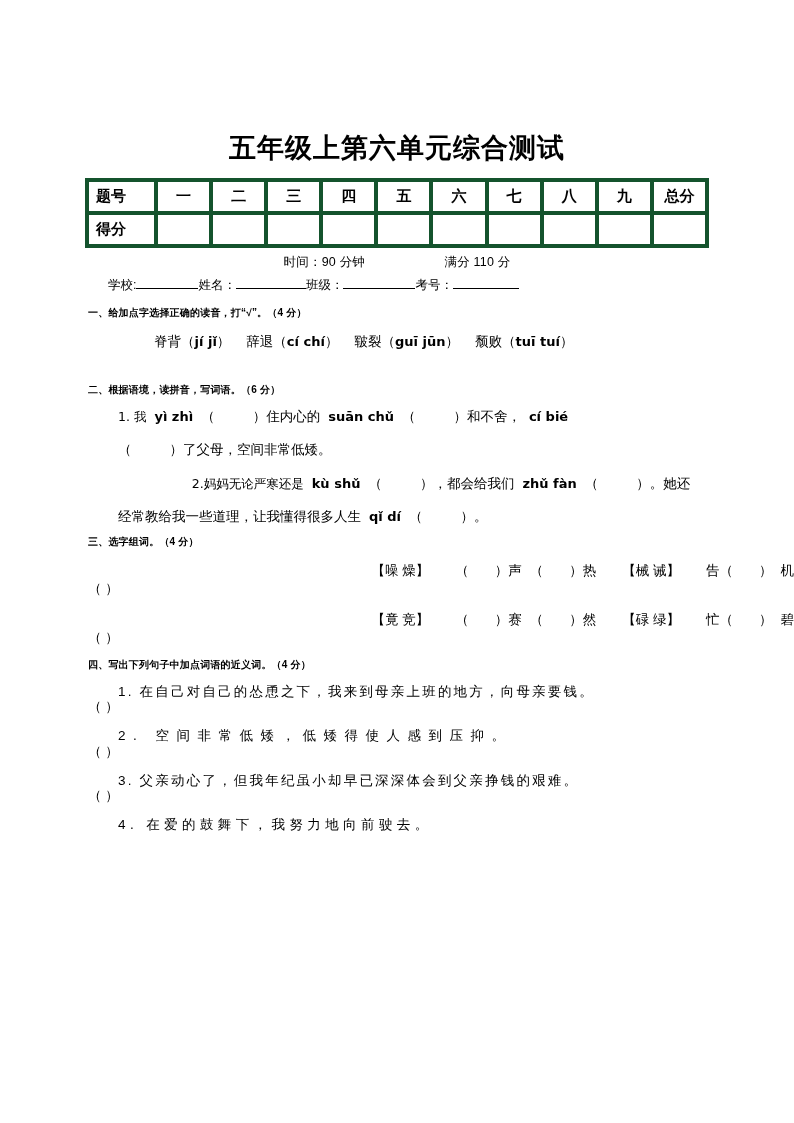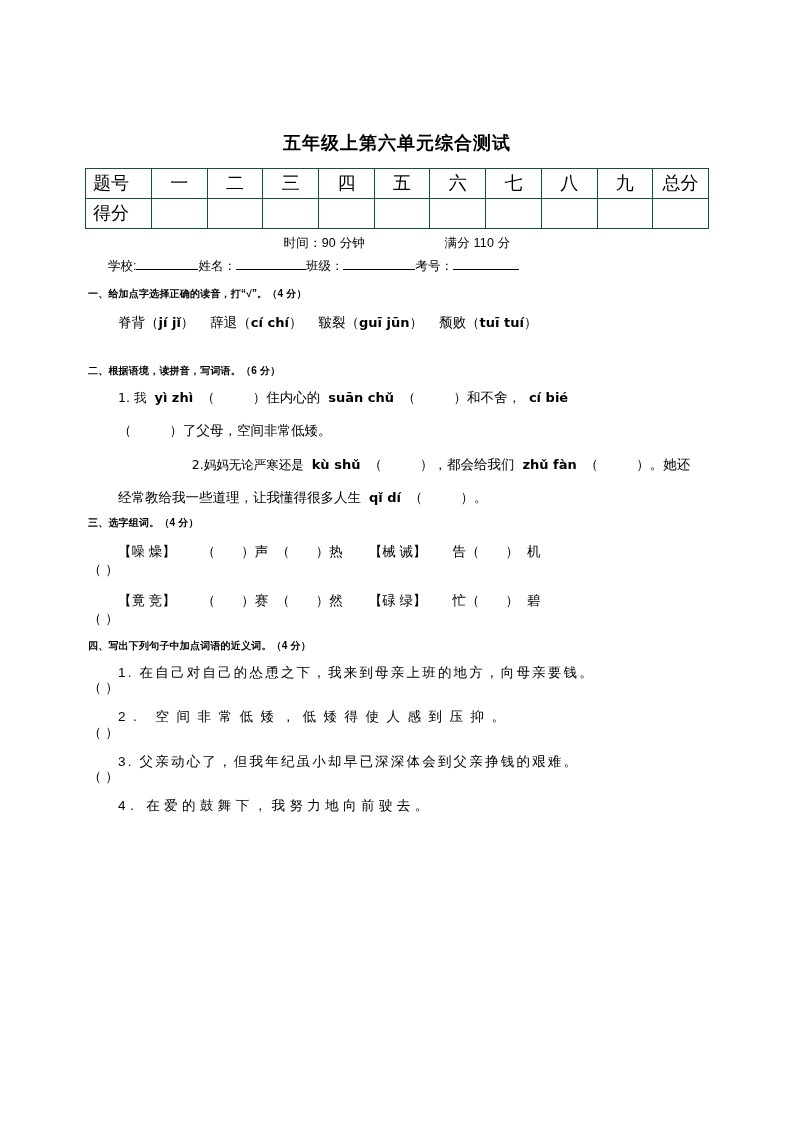--- a/index.html
+++ b/index.html
@@ -22,44 +22,44 @@
     height: 1123px;
     box-sizing: border-box;
     padding: 0;
   }
 
   
   .doc-title {
     text-align: center;
     font-family: "Liberation Sans", "DejaVu Sans", sans-serif;
     font-weight: bold;
-    font-size: 18px;
+    font-size: 27px;
     letter-spacing: 1px;
     margin: 0;
     padding-top: 134px;
     line-height: 1.1;
   }
 
   
   .score-table-wrap {
     margin: 14px auto 0 auto;
     width: 624px;
   }
   table.score-table {
     border-collapse: collapse;
     width: 624px;
     table-layout: fixed;
   }
   table.score-table td {
-    border: 1px solid #14532d;
+    border: 4px solid #14532d;
     text-align: center;
     vertical-align: middle;
     font-family: "Liberation Sans", "DejaVu Sans", sans-serif;
-    font-size: 18px;
-    font-weight: normal;
+    font-size: 15px;
+    font-weight: bold;
     padding: 0;
   }
   table.score-table tr.head-row td { height: 29px; }
   table.score-table tr.fill-row td { height: 29px; }
   table.score-table td.label-col {
     width: 58px;
     text-align: left;
     padding-left: 7px;
   }
 
@@ -141,27 +141,29 @@
   }
   .tracked-mid {
     letter-spacing: 4.4px;
   }
 
   .sec1-row {
     font-family: "Liberation Sans", "DejaVu Sans", sans-serif;
     font-size: 13.5px;
     padding-left: 118px;
     white-space: nowrap;
+    margin-left: 36px;
   }
 
   .choice-row {
     font-family: "Liberation Sans", "DejaVu Sans", sans-serif;
     font-size: 13.5px;
     padding-left: 118px;
     white-space: nowrap;
+    text-align: right;
   }
   .overflow-paren {
     font-family: "Liberation Sans", "DejaVu Sans", sans-serif;
     font-size: 13.5px;
     padding-left: 88px;
   }
 </style>
 </head>
 <body>
 

